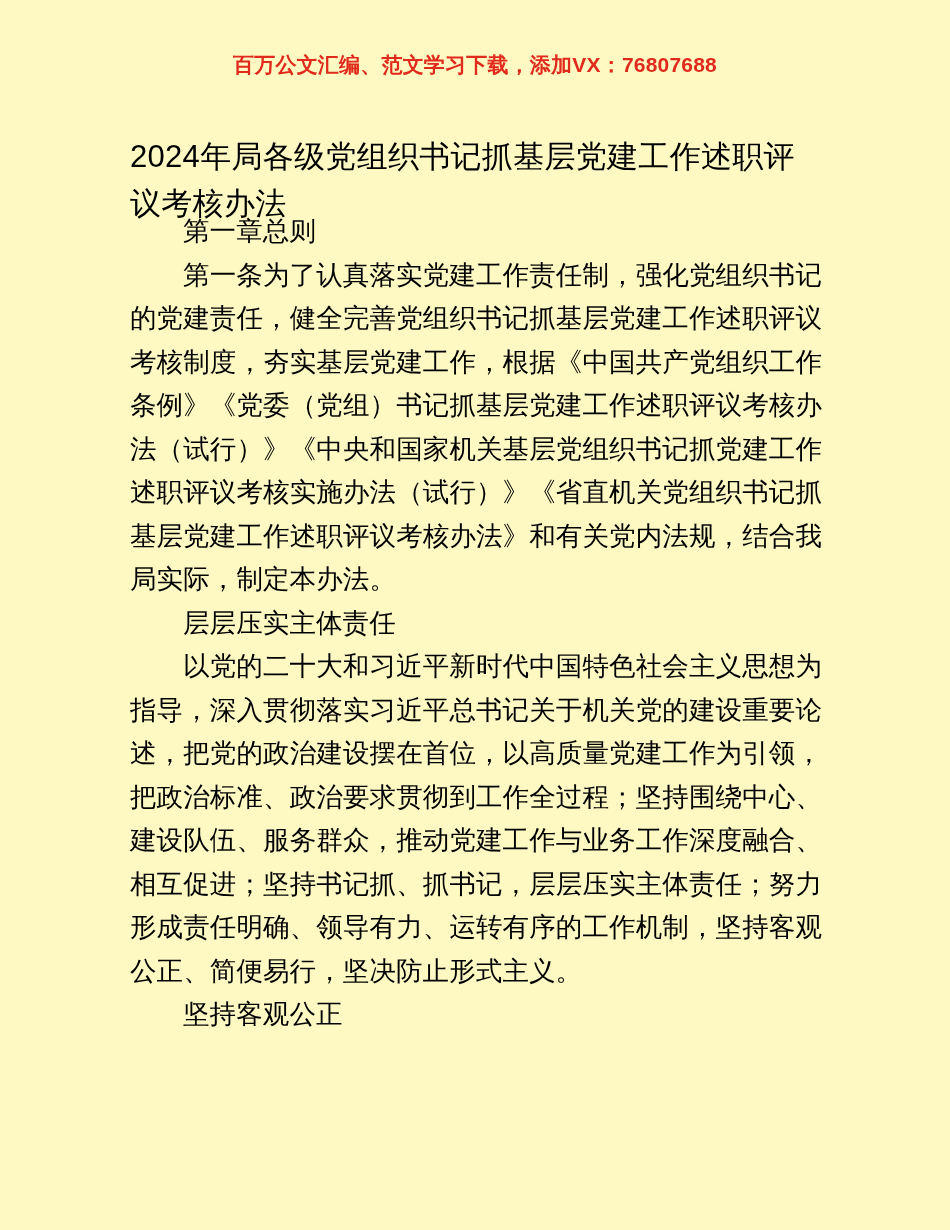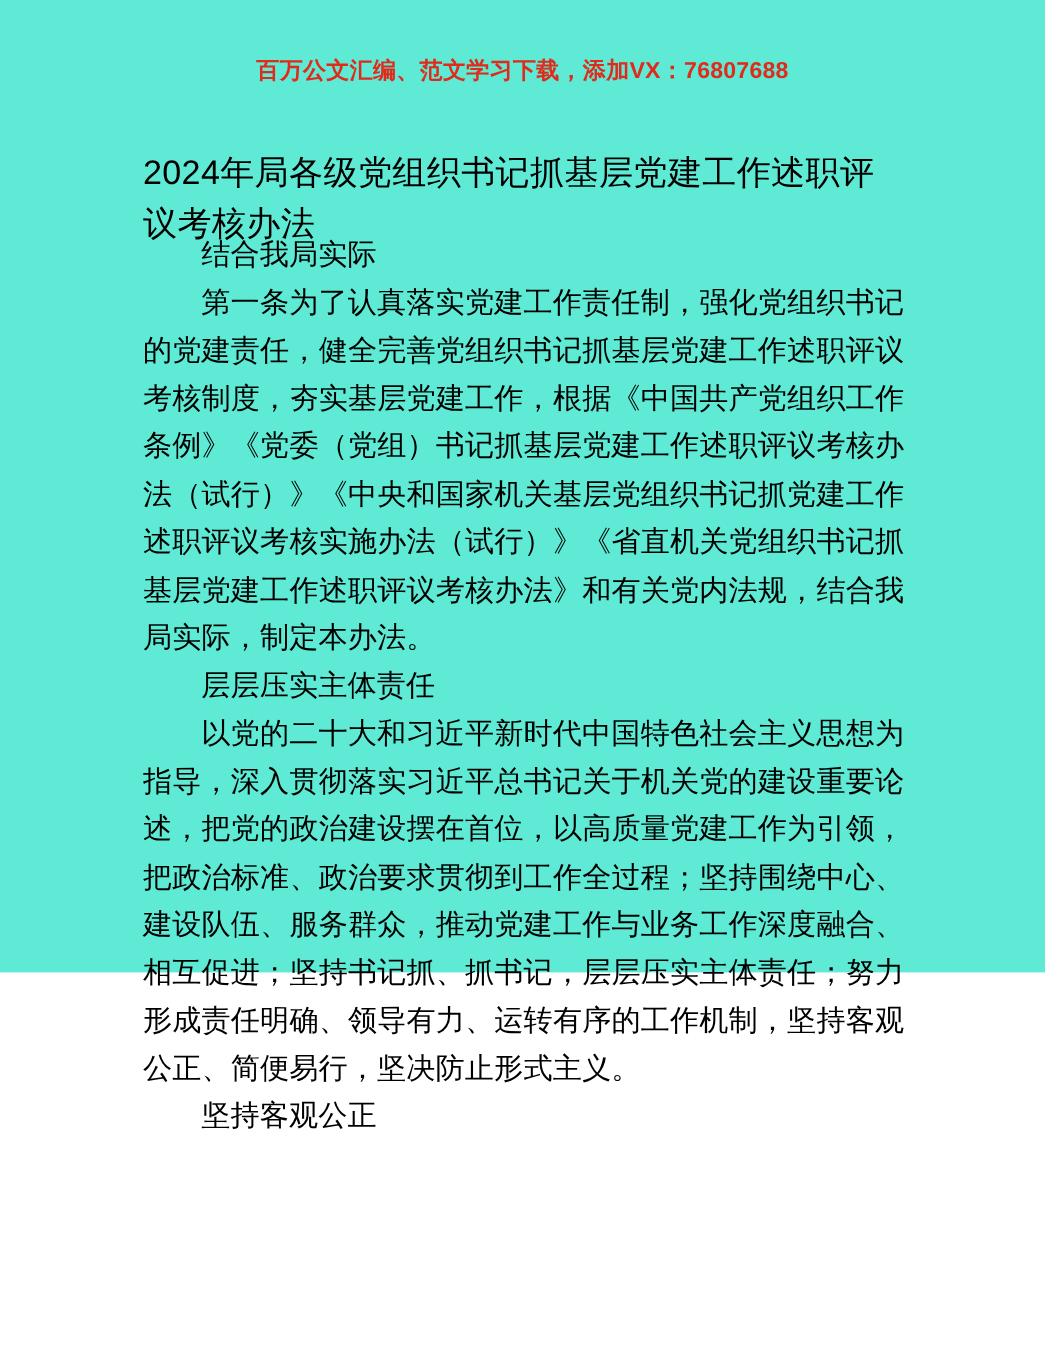--- a/index.html
+++ b/index.html
@@ -11,22 +11,22 @@
     height: 1230px;
     background: #ffffff;
     font-family: "Liberation Sans", "DejaVu Sans", sans-serif;
     overflow: hidden;
     -webkit-font-smoothing: antialiased;
   }
 
   .page {
     position: relative;
     width: 950px;
-    height: 884px;
-    background: #5eead4;
+    height: 1230px;
+    background: #fef9c3;
     box-sizing: border-box;
   }
 
   
   .promo-banner {
     position: absolute;
     top: 54px;
     left: 0;
     width: 950px;
     text-align: center;
@@ -87,21 +87,21 @@
 <div class="page">
 
   <div class="promo-banner">
     <span class="promo-text">百万公文汇编、范文学习下载，添加VX：76807688</span>
   </div>
 
   <h1 class="doc-title">2024年局各级党组织书记抓基层党建工作述职评议考核办法</h1>
 
   <div class="doc-body">
 
-    <p class="para heading-line">结合我局实际</p>
+    <p class="para heading-line">第一章总则</p>
 
     <p class="para">第一条为了认真落实党建工作责任制，强化党组织书记的党建责任，健全完善党组织书记抓基层党建工作述职评议考核制度，夯实基层党建工作，根据《中国共产党组织工作条例》《党委（党组）书记抓基层党建工作述职评议考核办法（试行）》《中央和国家机关基层党组织书记抓党建工作述职评议考核实施办法（试行）》《省直机关党组织书记抓基层党建工作述职评议考核办法》和有关党内法规，结合我局实际，制定本办法。</p>
 
     <p class="para heading-line">层层压实主体责任</p>
 
     <p class="para">以党的二十大和习近平新时代中国特色社会主义思想为指导，深入贯彻落实习近平总书记关于机关党的建设重要论述，把党的政治建设摆在首位，以高质量党建工作为引领，把政治标准、政治要求贯彻到工作全过程；坚持围绕中心、建设队伍、服务群众，推动党建工作与业务工作深度融合、相互促进；坚持书记抓、抓书记，层层压实主体责任；努力形成责任明确、领导有力、运转有序的工作机制，坚持客观公正、简便易行，坚决防止形式主义。</p>
 
     <p class="para heading-line">坚持客观公正</p>
 
   </div>

